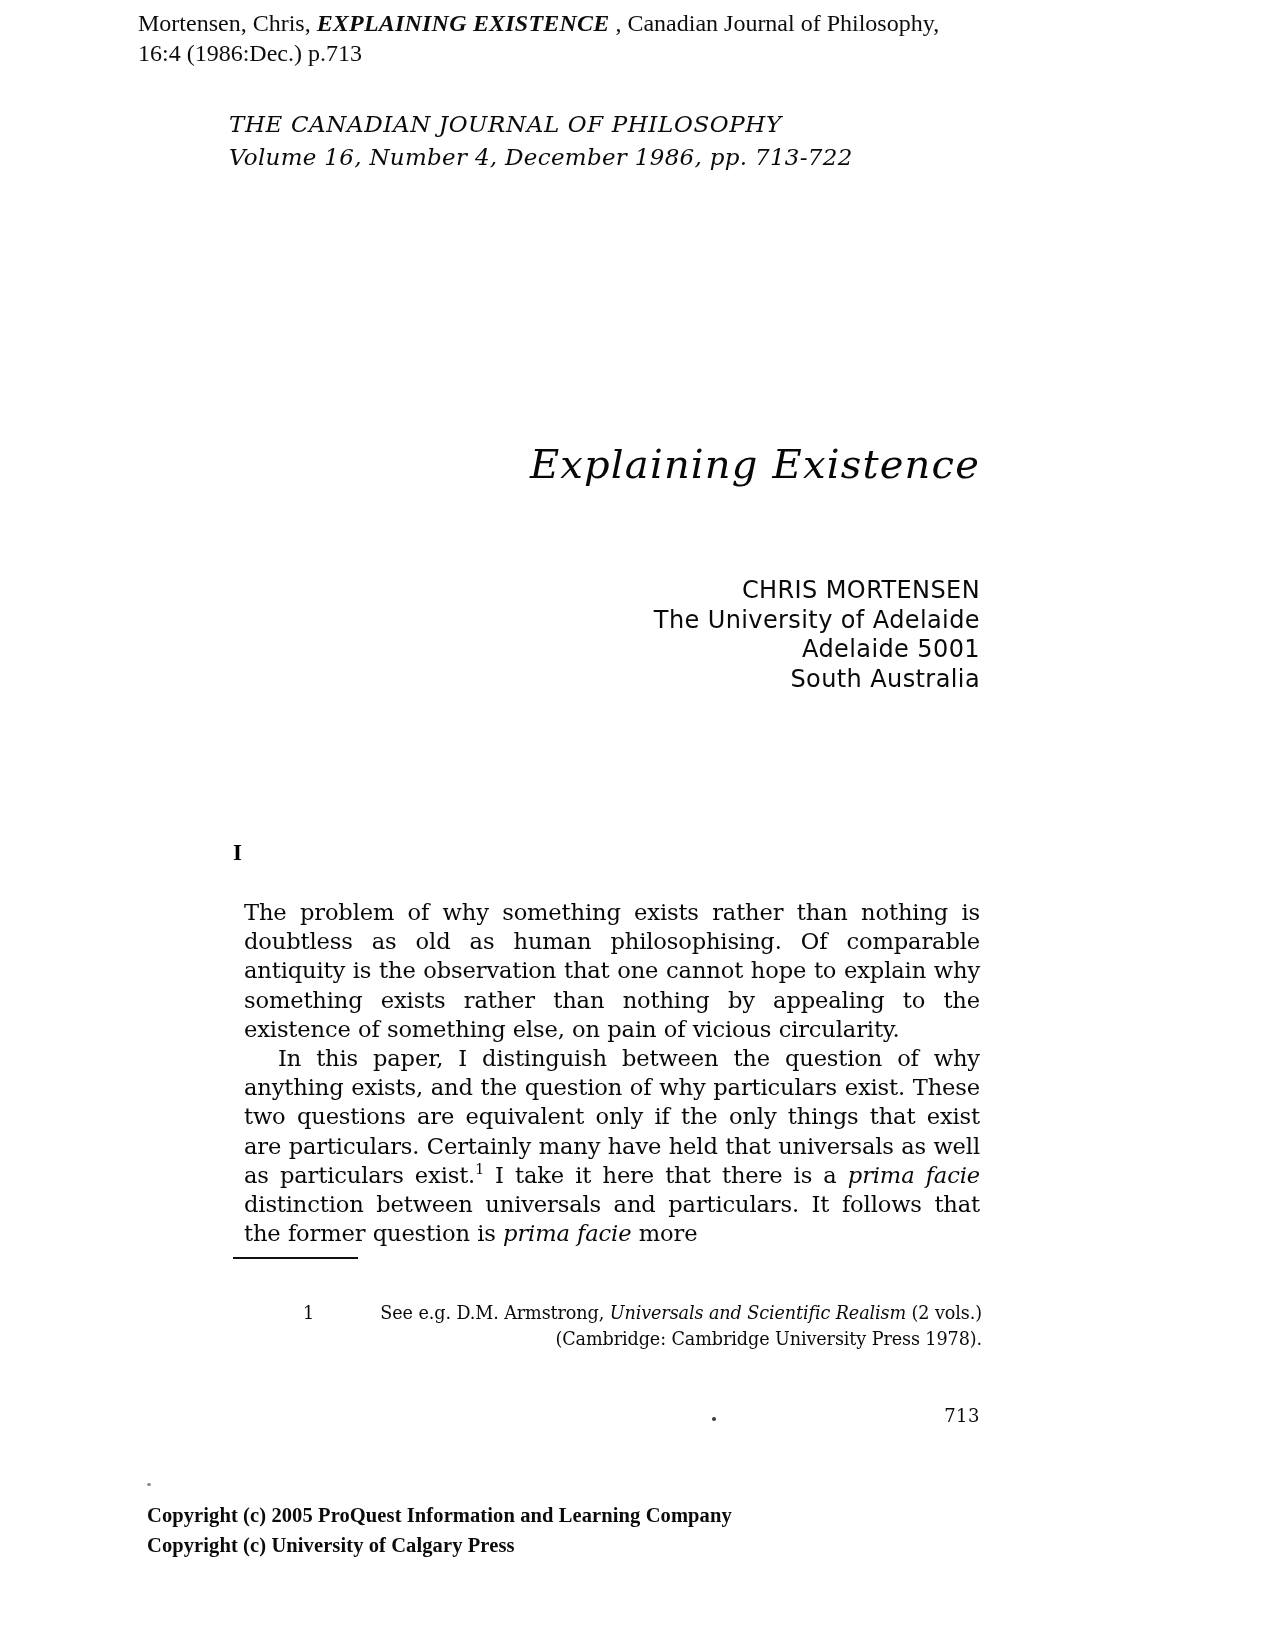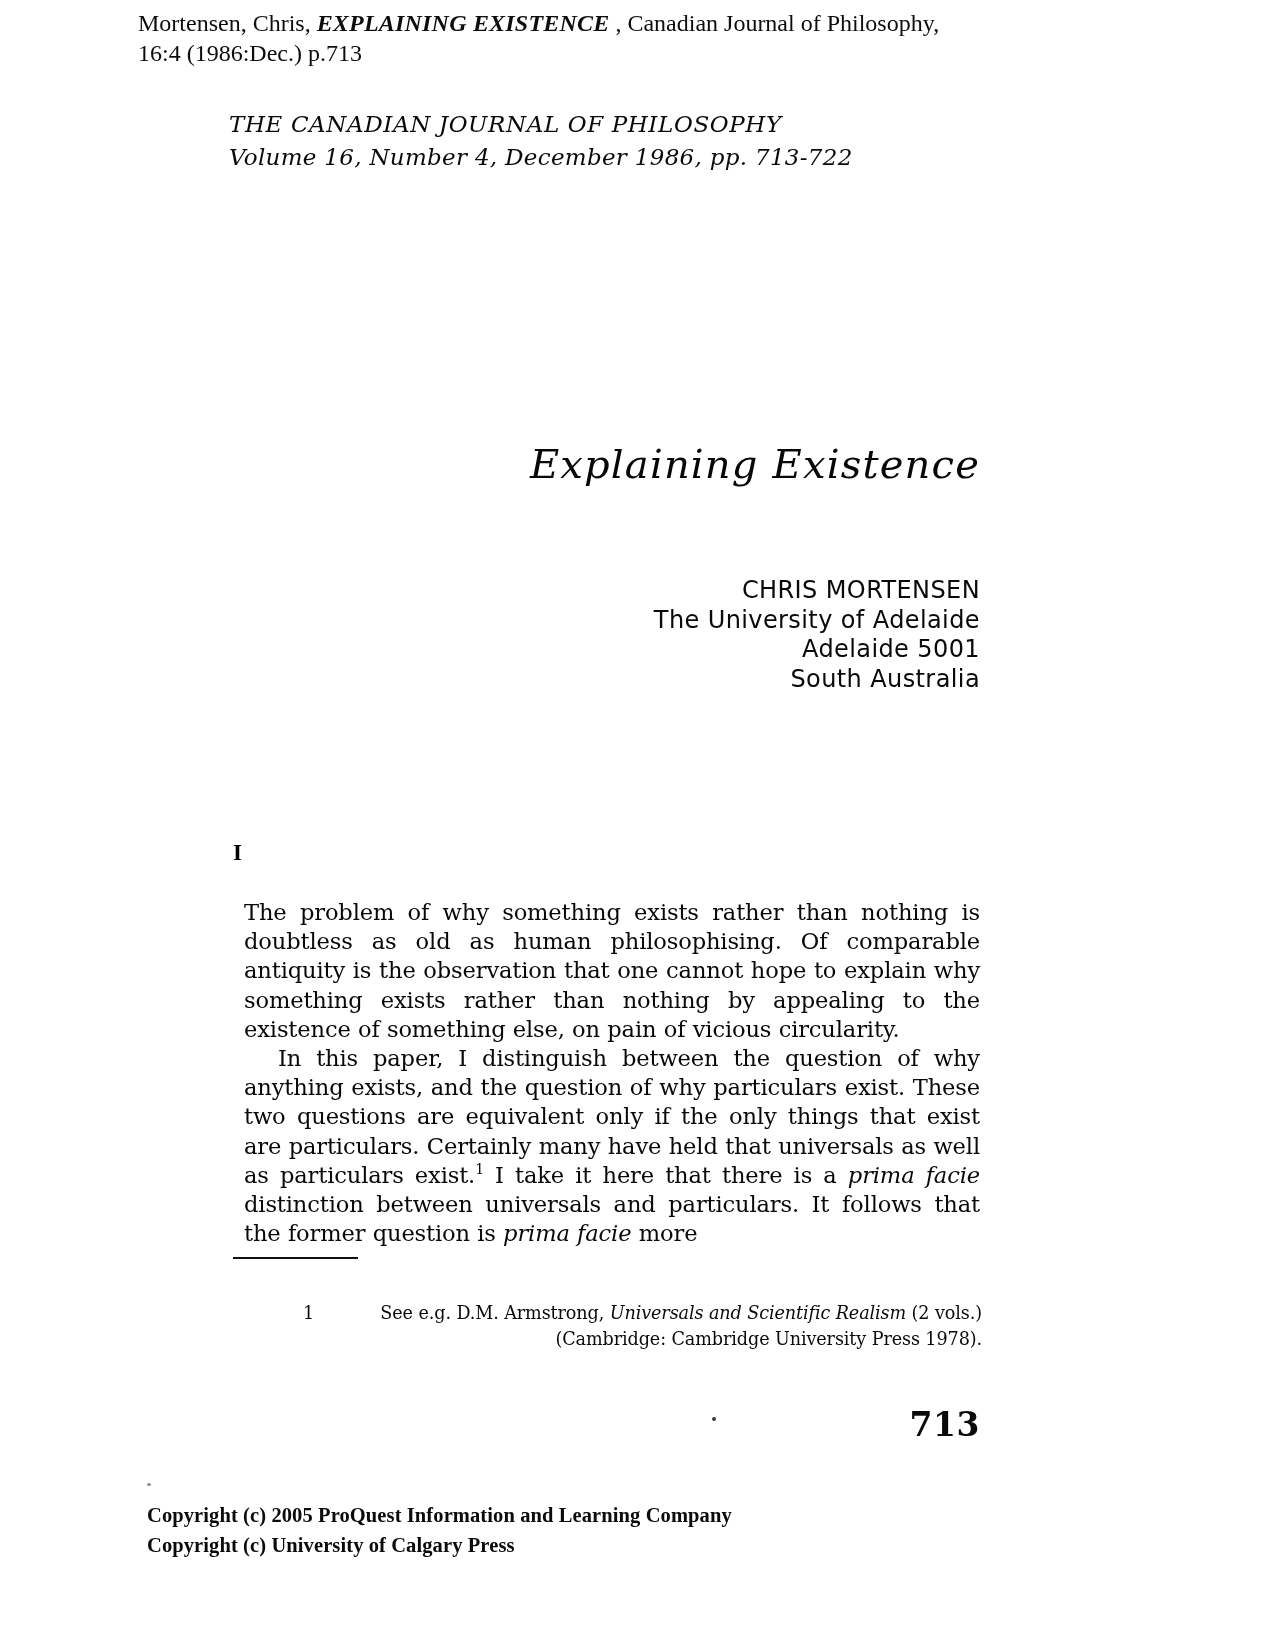--- a/index.html
+++ b/index.html
@@ -164,22 +164,22 @@
   }
 
   
   .page-num {
     position: absolute;
     left: 880px;
     top: 1405px;
     width: 100px;
     text-align: right;
     font-family: "DejaVu Serif", "Liberation Serif", serif;
-    font-weight: bold;
-    font-size: 33px;
+    font-weight: normal;
+    font-size: 18px;
     letter-spacing: 0.5px;
     color: #0a0a0a;
   }
   .speck {
     position: absolute;
     background: #3a3a3a;
     border-radius: 50%;
   }
   .speck-a { left: 712px; top: 1417px; width: 4px; height: 4px; }
   .speck-b { left: 147px; top: 1483px; width: 4px; height: 3px; background: #8a8a8a; }

